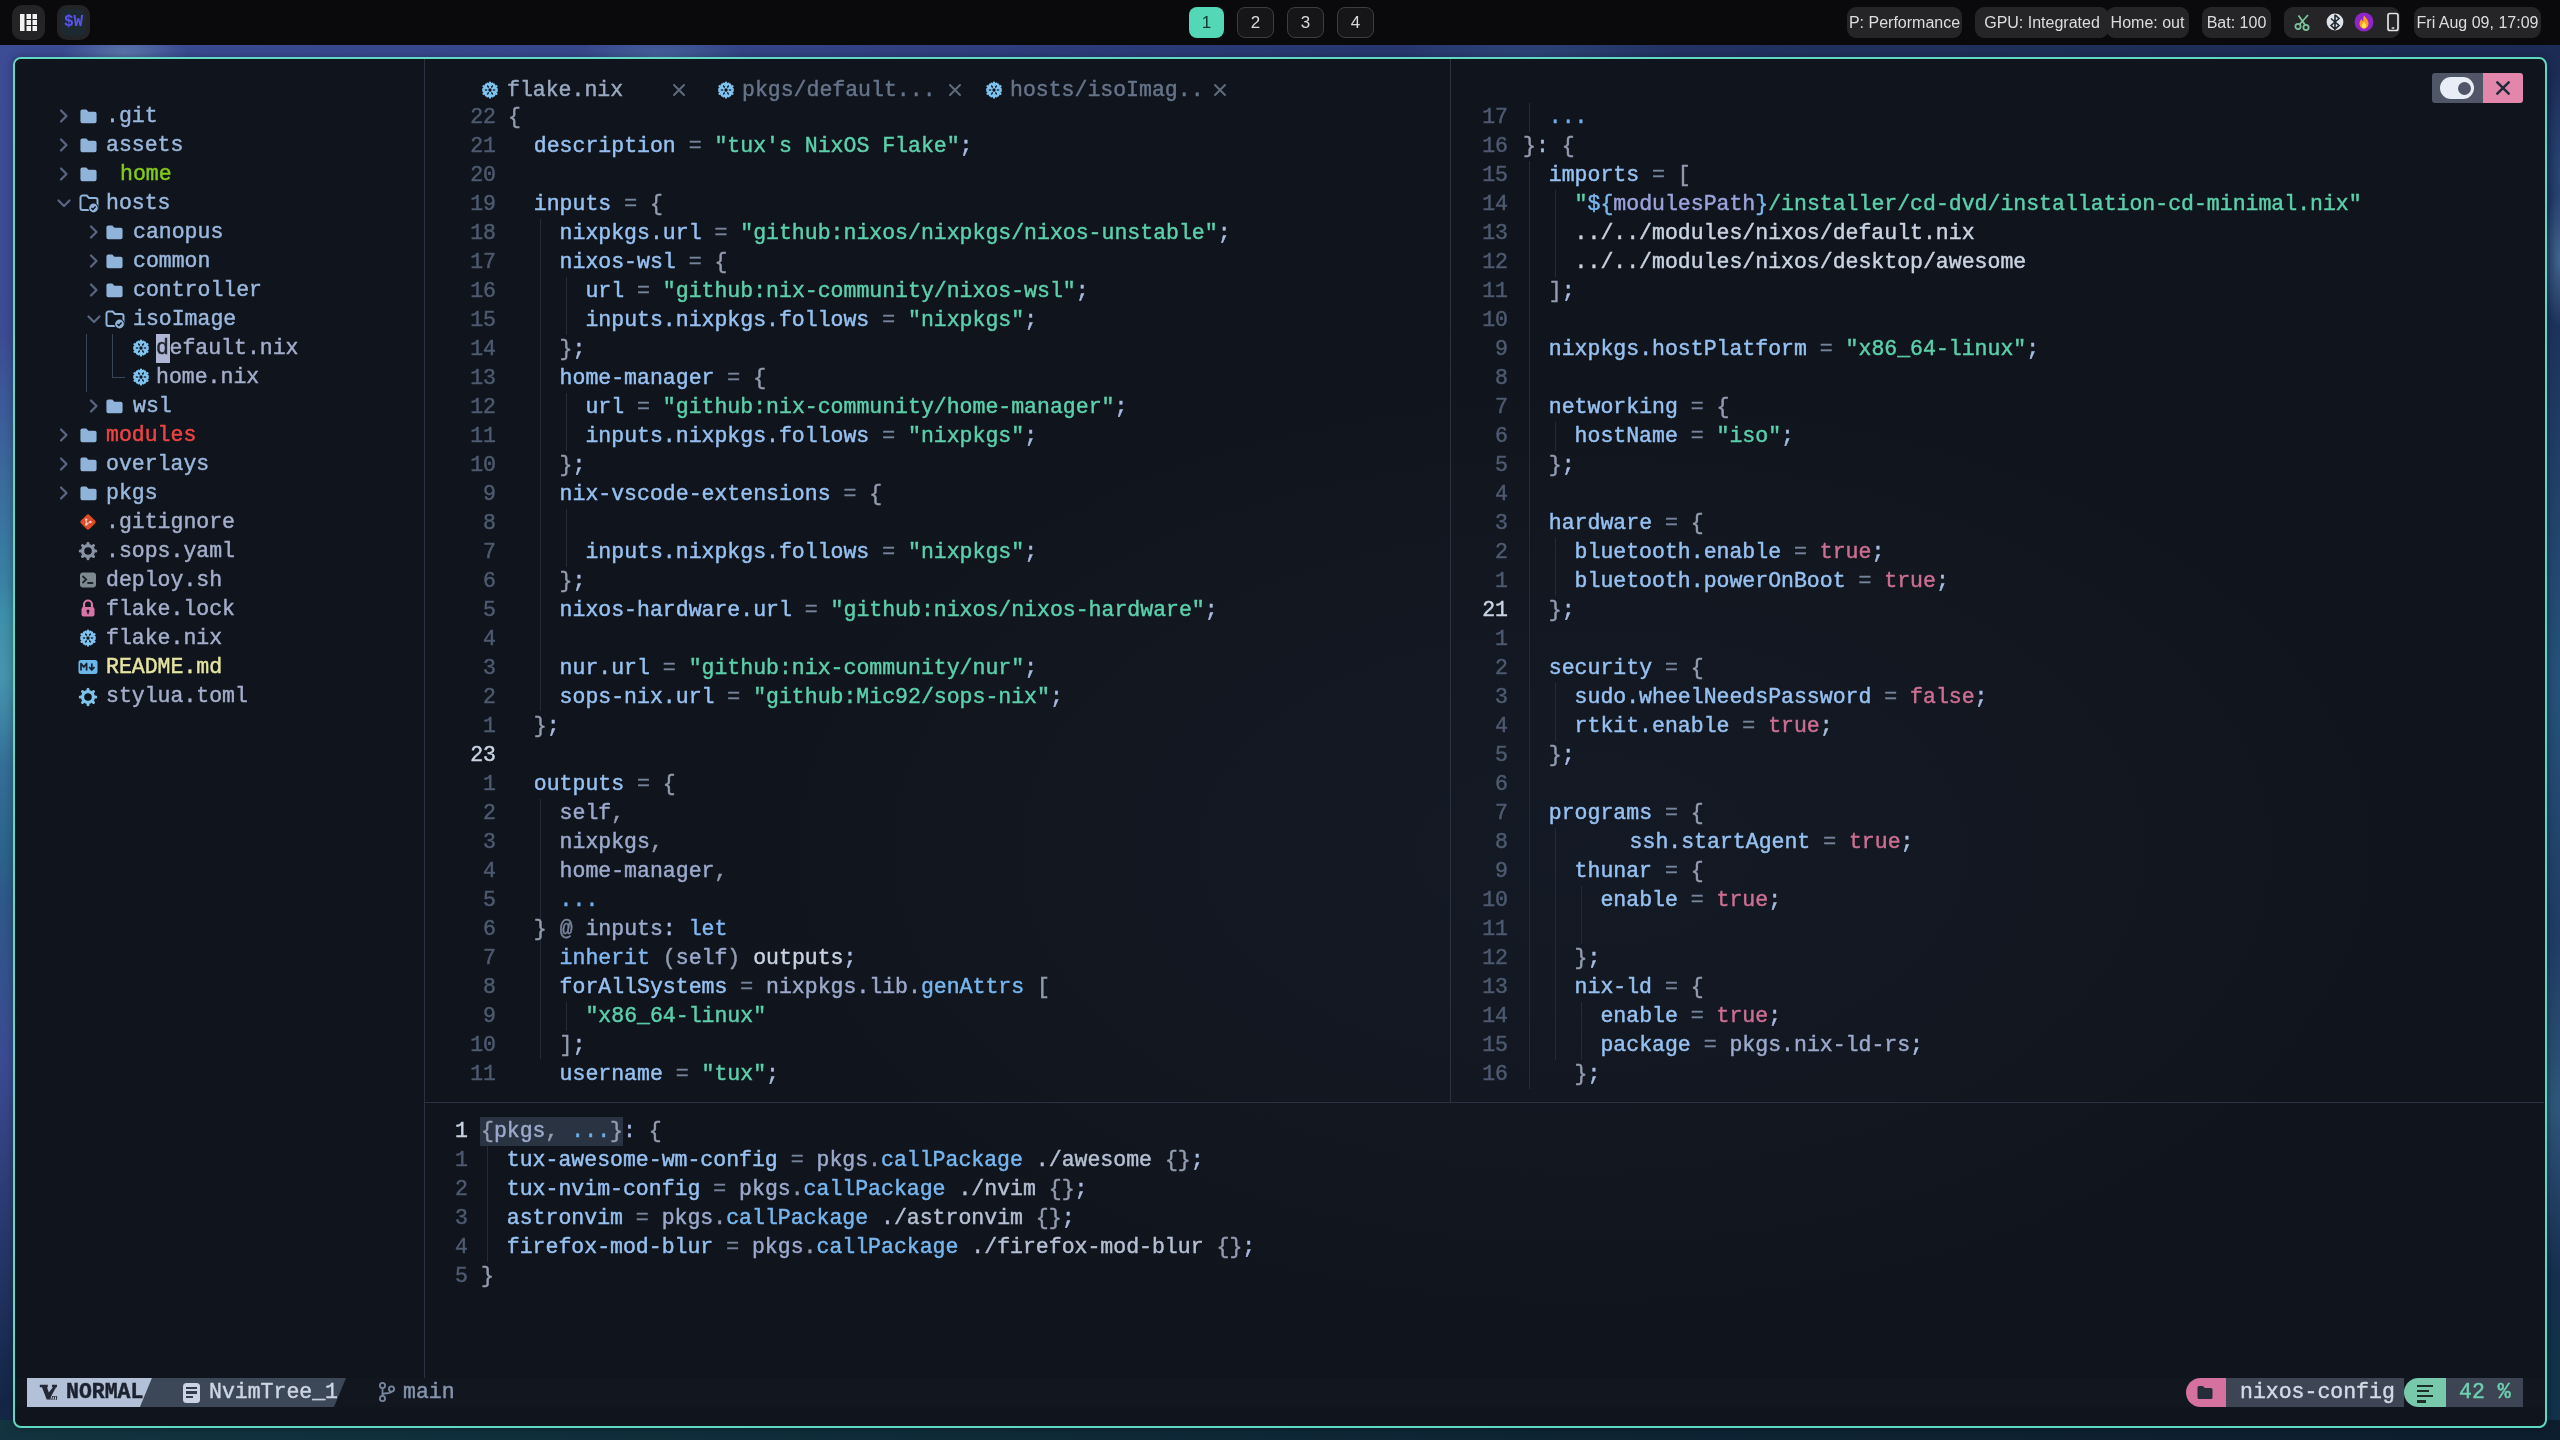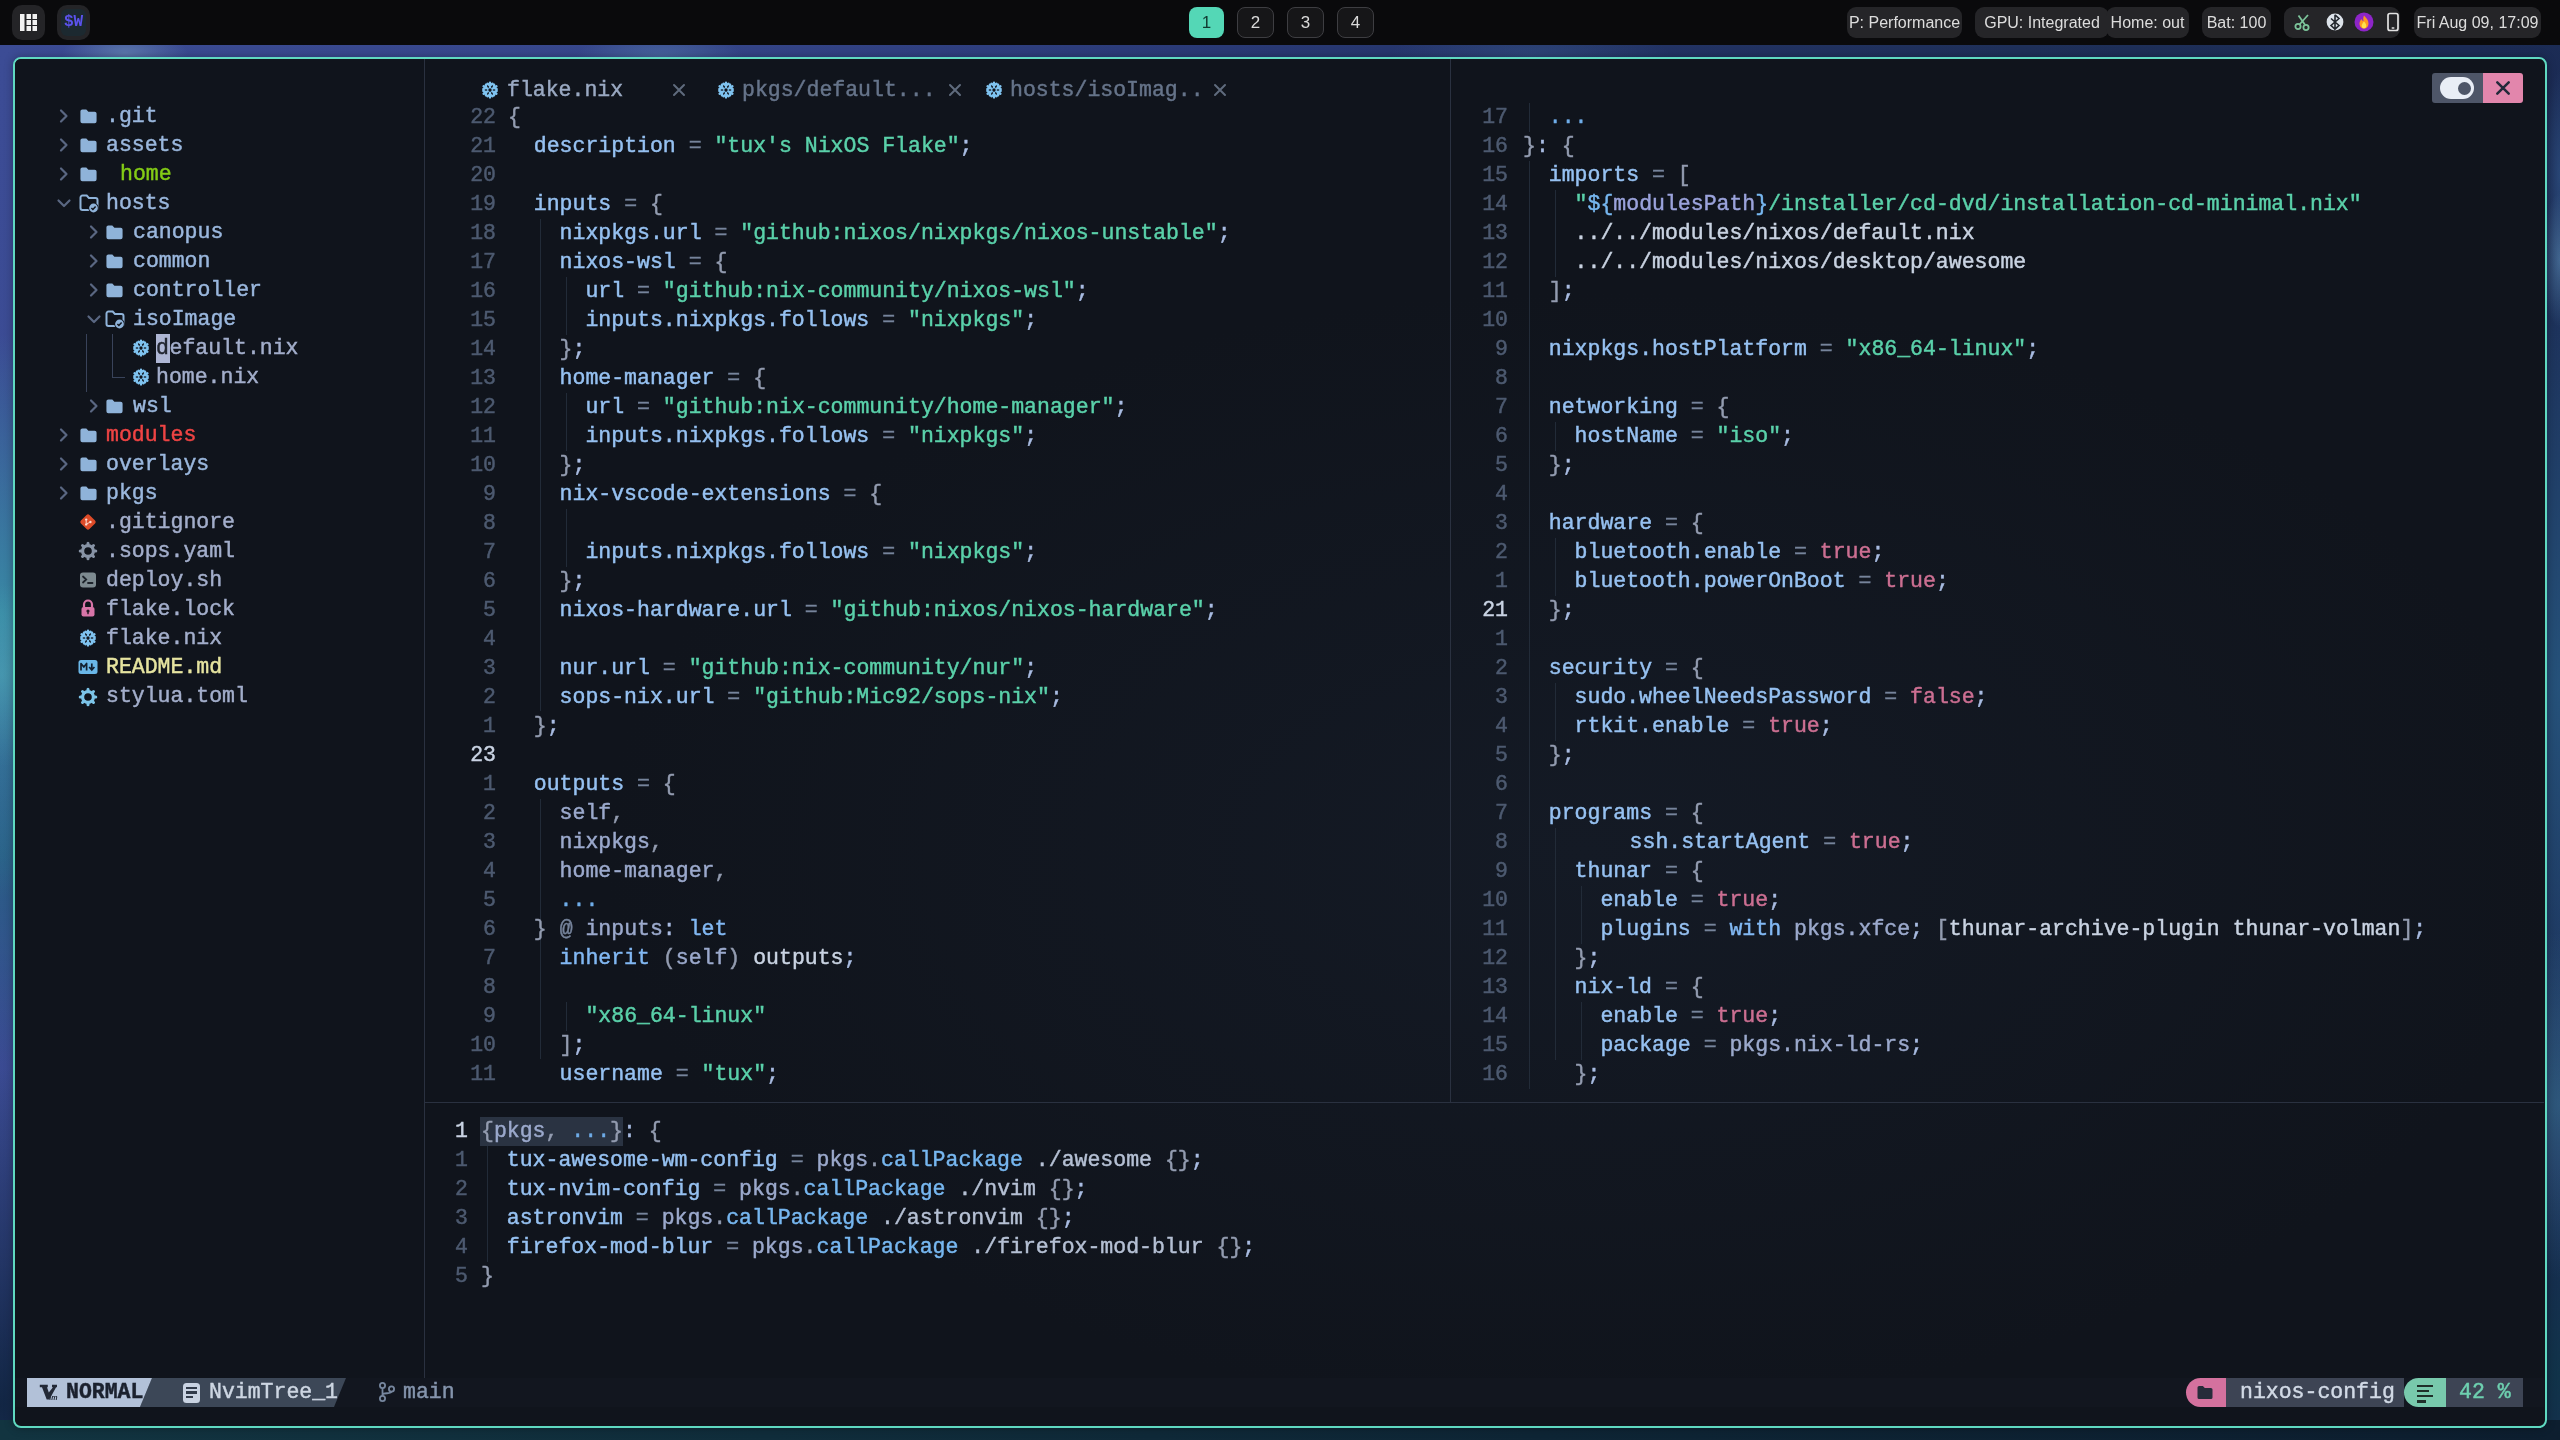--- a/index.html
+++ b/index.html
@@ -315,20 +315,21 @@
     <div class="L" style="left:508px;top:827.5px">    <span class="pr">nixpkgs</span><span class="p">,</span></div>
 <div class="N" style="left:436px;top:856.5px;width:60px">4</div>
     <div class="L" style="left:508px;top:856.5px">    <span class="pr">home-manager</span><span class="p">,</span></div>
 <div class="N" style="left:436px;top:885.5px;width:60px">5</div>
     <div class="L" style="left:508px;top:885.5px">    <span class="d">...</span></div>
 <div class="N" style="left:436px;top:914.5px;width:60px">6</div>
     <div class="L" style="left:508px;top:914.5px">  <span class="p">}</span> <span class="o">@</span> <span class="pr">inputs</span><span class="sc">:</span> <span class="k">let</span></div>
 <div class="N" style="left:436px;top:943.5px;width:60px">7</div>
     <div class="L" style="left:508px;top:943.5px">    <span class="k">inherit</span> <span class="p">(</span><span class="pr">self</span><span class="p">)</span> <span class="w">outputs</span><span class="sc">;</span></div>
 <div class="N" style="left:436px;top:972.5px;width:60px">8</div>
+    <div class="L" style="left:508px;top:972.5px">    <span class="b">forAllSystems</span> <span class="o">=</span> <span class="pr">nixpkgs.lib.</span><span class="ib">genAttrs</span> <span class="p">[</span></div>
 <div class="N" style="left:436px;top:1001.5px;width:60px">9</div>
     <div class="L" style="left:508px;top:1001.5px">      <span class="s">"x86_64-linux"</span></div>
 <div class="N" style="left:436px;top:1030.5px;width:60px">10</div>
     <div class="L" style="left:508px;top:1030.5px">    <span class="p">]</span><span class="sc">;</span></div>
 <div class="N" style="left:436px;top:1059.5px;width:60px">11</div>
     <div class="L" style="left:508px;top:1059.5px">    <span class="b">username</span> <span class="o">=</span> <span class="s">"tux"</span><span class="sc">;</span></div>
 <div class="ig" style="left:1529px;top:103px;height:29px"></div>
 <div class="ig" style="left:1529px;top:161px;height:928px"></div>
 <div class="ig" style="left:1555px;top:190px;height:87px"></div>
 <div class="ig" style="left:1555px;top:422px;height:29px"></div>
@@ -382,21 +383,20 @@
 <div class="N" style="left:1458px;top:769.5px;width:50px">6</div>
 <div class="N" style="left:1458px;top:798.5px;width:50px">7</div>
     <div class="L" style="left:1523px;top:798.5px">  <span class="b">programs</span> <span class="o">=</span> <span class="p">{</span></div>
 <div class="N" style="left:1458px;top:827.5px;width:50px">8</div>
     <div class="L" style="left:1578px;top:827.5px">    <span class="b">ssh.startAgent</span> <span class="o">=</span> <span class="pk">true</span><span class="sc">;</span></div>
 <div class="N" style="left:1458px;top:856.5px;width:50px">9</div>
     <div class="L" style="left:1523px;top:856.5px">    <span class="b">thunar</span> <span class="o">=</span> <span class="p">{</span></div>
 <div class="N" style="left:1458px;top:885.5px;width:50px">10</div>
     <div class="L" style="left:1523px;top:885.5px">      <span class="b">enable</span> <span class="o">=</span> <span class="pk">true</span><span class="sc">;</span></div>
 <div class="N" style="left:1458px;top:914.5px;width:50px">11</div>
-    <div class="L" style="left:1523px;top:914.5px">      <span class="b">plugins</span> <span class="o">=</span> <span class="k">with</span> <span class="pr">pkgs.xfce</span><span class="sc">;</span> <span class="p">[</span><span class="w">thunar-archive-plugin thunar-volman</span><span class="p">]</span><span class="sc">;</span></div>
 <div class="N" style="left:1458px;top:943.5px;width:50px">12</div>
     <div class="L" style="left:1523px;top:943.5px">    <span class="p">}</span><span class="sc">;</span></div>
 <div class="N" style="left:1458px;top:972.5px;width:50px">13</div>
     <div class="L" style="left:1523px;top:972.5px">    <span class="b">nix-ld</span> <span class="o">=</span> <span class="p">{</span></div>
 <div class="N" style="left:1458px;top:1001.5px;width:50px">14</div>
     <div class="L" style="left:1523px;top:1001.5px">      <span class="b">enable</span> <span class="o">=</span> <span class="pk">true</span><span class="sc">;</span></div>
 <div class="N" style="left:1458px;top:1030.5px;width:50px">15</div>
     <div class="L" style="left:1523px;top:1030.5px">      <span class="b">package</span> <span class="o">=</span> <span class="pr">pkgs.nix-ld-rs</span><span class="sc">;</span></div>
 <div class="N" style="left:1458px;top:1059.5px;width:50px">16</div>
     <div class="L" style="left:1523px;top:1059.5px">    <span class="p">}</span><span class="sc">;</span></div>

